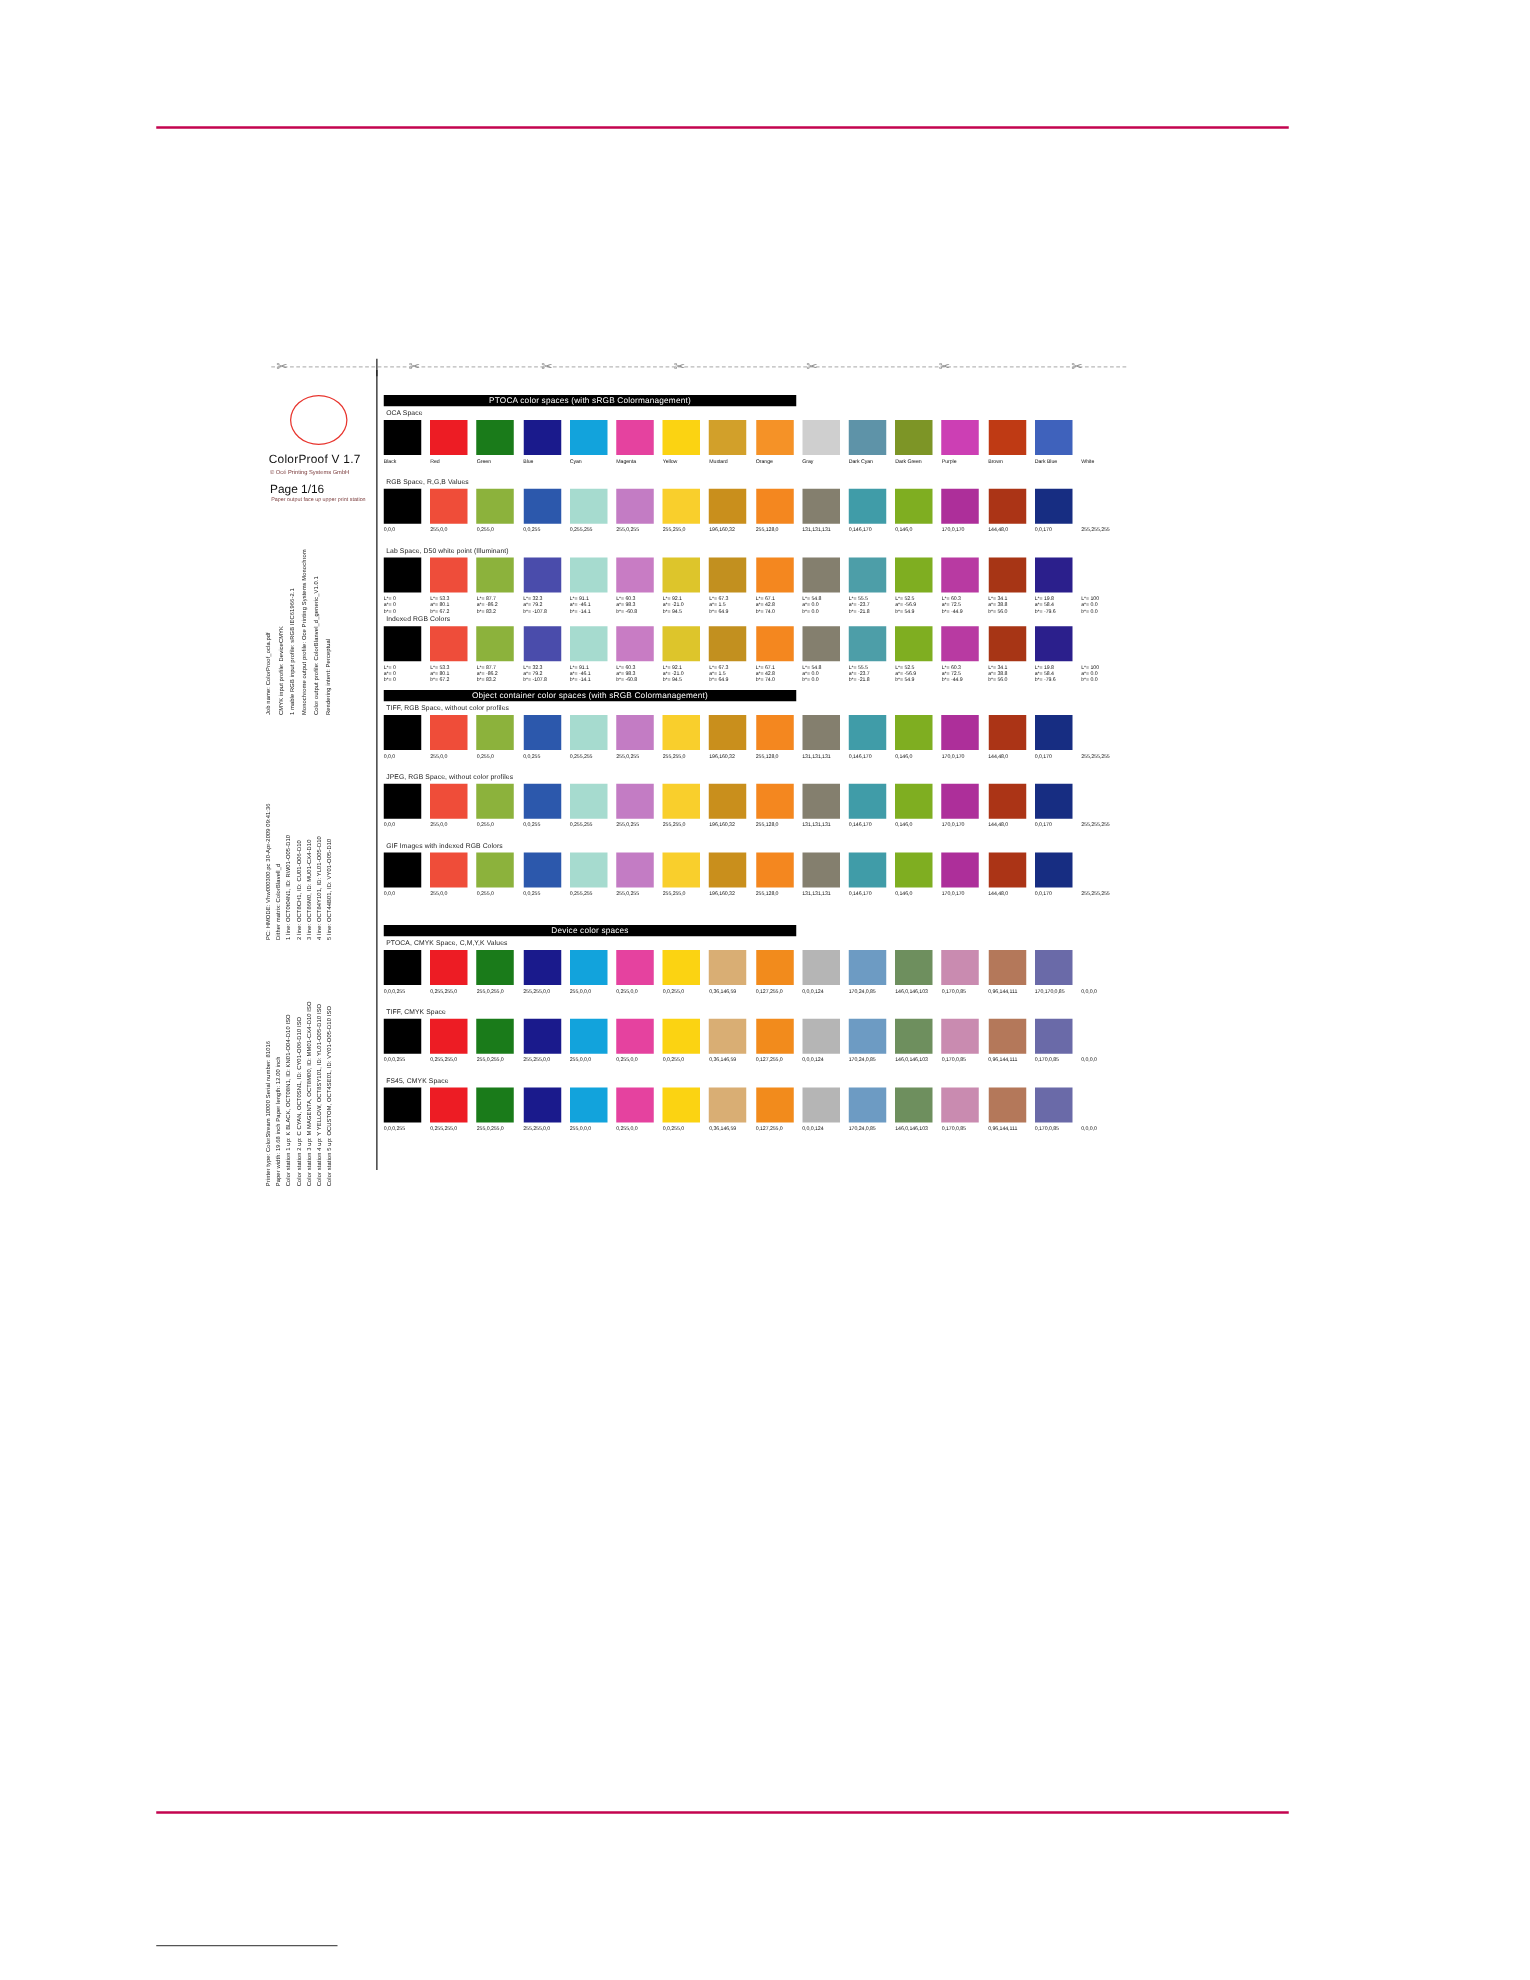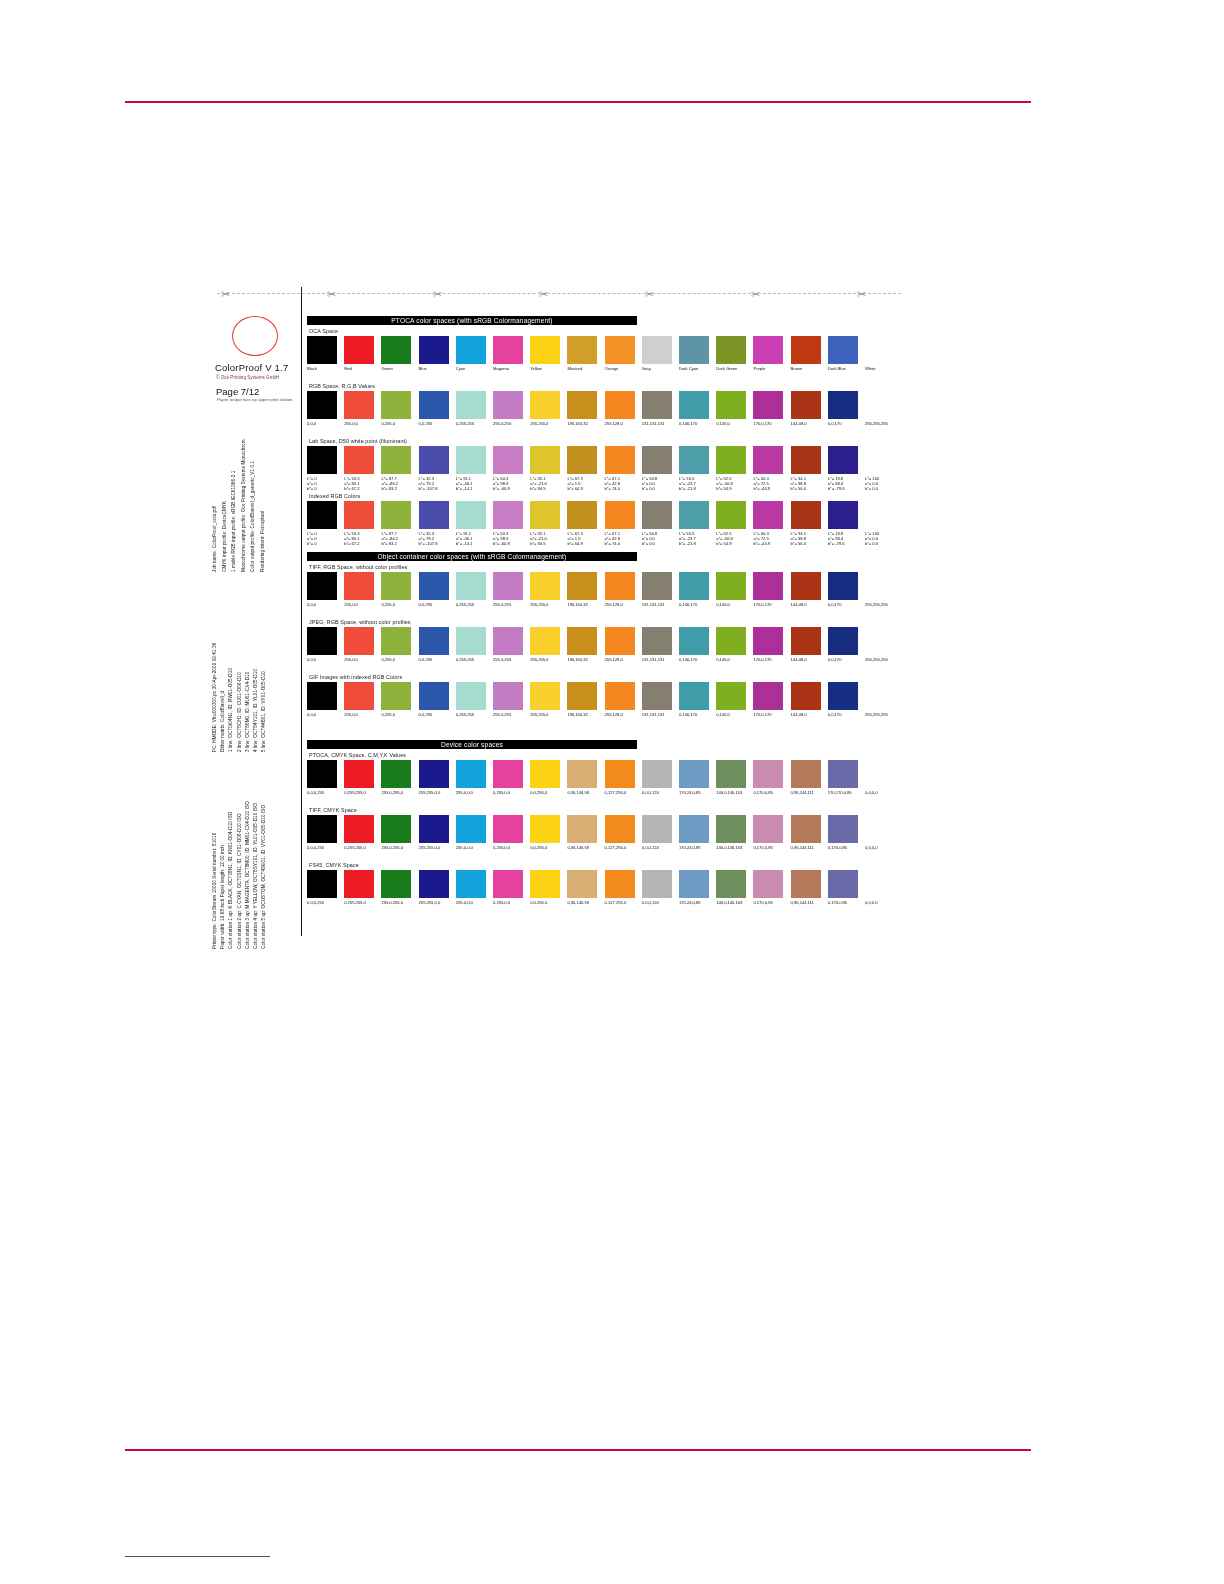--- a/index.html
+++ b/index.html
@@ -102,21 +102,21 @@
       <div class="tick" style="left: 88px;"></div>
     </div>
 
   <div id="infocol">
     <div id="logo">
       <div class="ring"></div>
       <div class="word"></div>
     </div>
     <div id="prodname">ColorProof  V 1.7</div>
     <div id="copyright">© Océ Printing Systems GmbH</div>
-    <div id="pageno">Page  7/12</div>
+    <div id="pageno">Page  1/16</div>
     <div id="paperout">Paper output  face up
 upper          print station</div>
 
     <div class="vblock" id="vb-job" style="left:2px;top:118px;width:84px;height:150px;">
         <div class="vrow" style="left: 2px; width: 150px;"><span class="k">Job name: </span><span class="v">ColorProof_ocla.pdf</span></div>
         <div class="vrow" style="left: 11.5px; width: 150px;"><span class="k">CMYK input profile: </span><span class="v">DeviceCMYK</span></div>
         <div class="vrow" style="left: 21px; width: 150px;"><span class="k">1 mable RGB input profile: </span><span class="v">sRGB IEC61966-2.1</span></div>
         <div class="vrow" style="left: 30.5px; width: 150px;"><span class="k">Monochrome output profile: </span><span class="v">Oce Printing Systems Monochrom</span></div>
         <div class="vrow" style="left: 40px; width: 150px;"><span class="k">Color output profile: </span><span class="v">ColorBlanvel_d_generic_V1.0.1</span></div>
         <div class="vrow" style="left: 49.5px; width: 150px;"><span class="k">Rendering intent: </span><span class="v">Perceptual</span></div>

